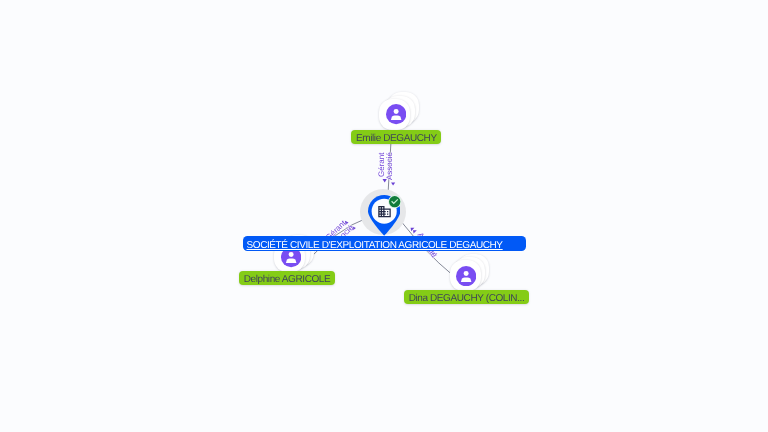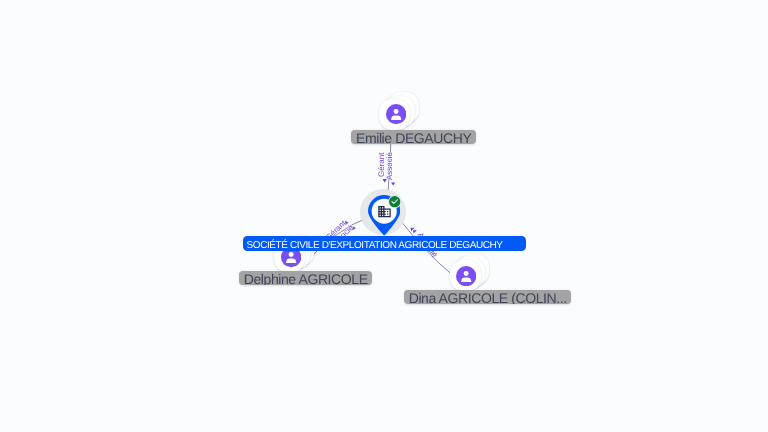--- a/index.html
+++ b/index.html
@@ -12,32 +12,32 @@
   
   .pnode{position:absolute;z-index:5;}
   .card{position:absolute;width:31px;height:31px;border-radius:13px;background:#fff;
         box-shadow:0 0.5px 2px rgba(60,64,85,.26);}
   .card.c3{left:8.6px;top:-6.3px;}
   .card.c2{left:4.6px;top:-3px;}
   .card.c1{left:0;top:0;}
   .avatar{position:absolute;left:6.5px;top:5.9px;width:20.3px;height:20.3px;}
 
   
-  .nlabel{position:absolute;z-index:8;background:#a3a3a3;border-radius:4px;
-          color:#3f4558;font-size:14px;letter-spacing:-0.4px;line-height:17.2px;height:13.5px;
+  .nlabel{position:absolute;z-index:8;background:#84cc16;border-radius:4px;
+          color:#3f4558;font-size:10px;letter-spacing:-0.4px;line-height:17.2px;height:13.5px;
           white-space:nowrap;padding:0 4.6px;box-sizing:content-box;overflow:hidden;
           box-shadow:0 0.5px 2px rgba(70,74,95,.17);}
 
   
   .halo{position:absolute;z-index:3;border-radius:50%;background:#e6e7e9;}
   .pin{position:absolute;z-index:6;}
   .clabel{position:absolute;z-index:20;background:#0159f6;border-radius:4.5px;color:#fff;
           font-size:10px;letter-spacing:-0.4px;line-height:19px;height:14.5px;
           white-space:nowrap;padding:0 4px;box-sizing:border-box;overflow:hidden;
-          width:283px;}
+          width:283px;text-decoration:underline;}
 
   
   .elabel{position:absolute;z-index:10;color:#7044d8;font-size:8px;white-space:nowrap;
           transform-origin:0 0;line-height:8px;
           text-shadow:0 0 1.6px #fff,0 0 1.6px #fff,0 0 1.2px #fff;
           opacity:0.999;}
 </style>
 </head>
 <body>
 
@@ -117,15 +117,15 @@
     <div class="card c3"></div>
     <div class="card c2"></div>
     <div class="card c1">
       <svg class="avatar" viewBox="0 0 24 24">
         <circle cx="12" cy="12" r="12" fill="#7a4ef2"></circle>
         <circle cx="12" cy="9.0" r="2.95" fill="#fff"></circle>
         <path d="M5.8 18.9 L6.9 15.2 C7.4 13.9 9.5 13.6 12 13.6 C14.5 13.6 16.6 13.9 17.1 15.2 L18.2 18.9 Z" fill="#fff"></path>
       </svg>
     </div>
   </div>
-  <div class="nlabel" style="left:404.1px;top:290px;">Dina AGRICOLE (COLIN...</div>
+  <div class="nlabel" style="left:404.1px;top:290px;">Dina DEGAUCHY (COLIN...</div>
 
 </div>
 
 </body></html>

